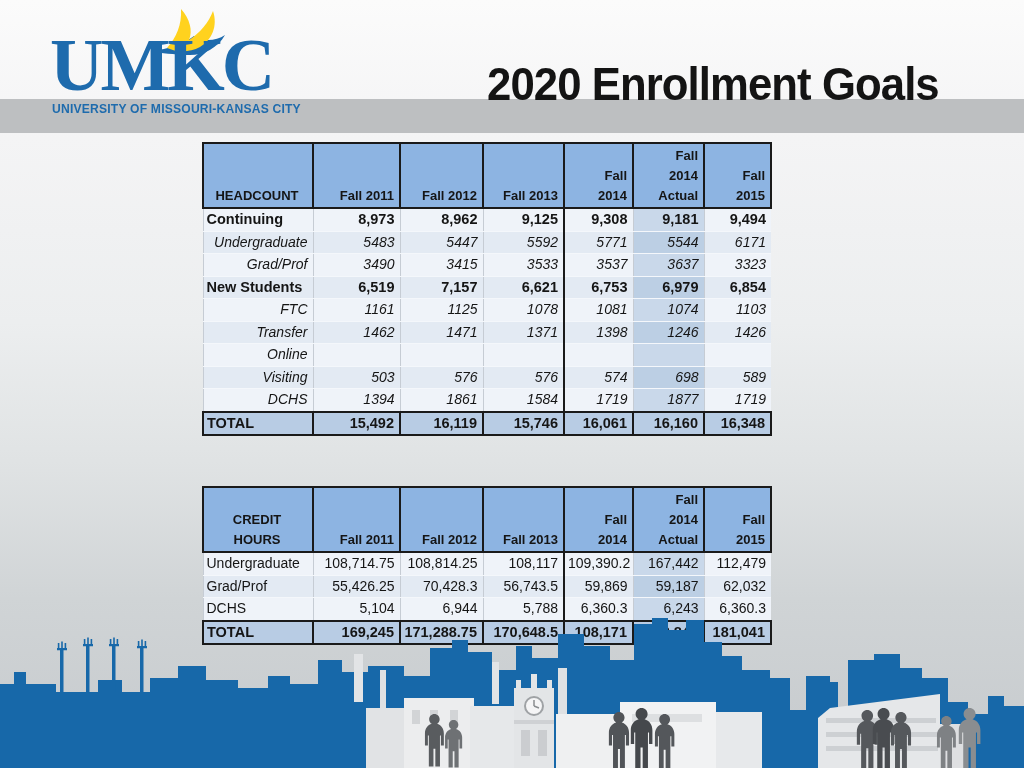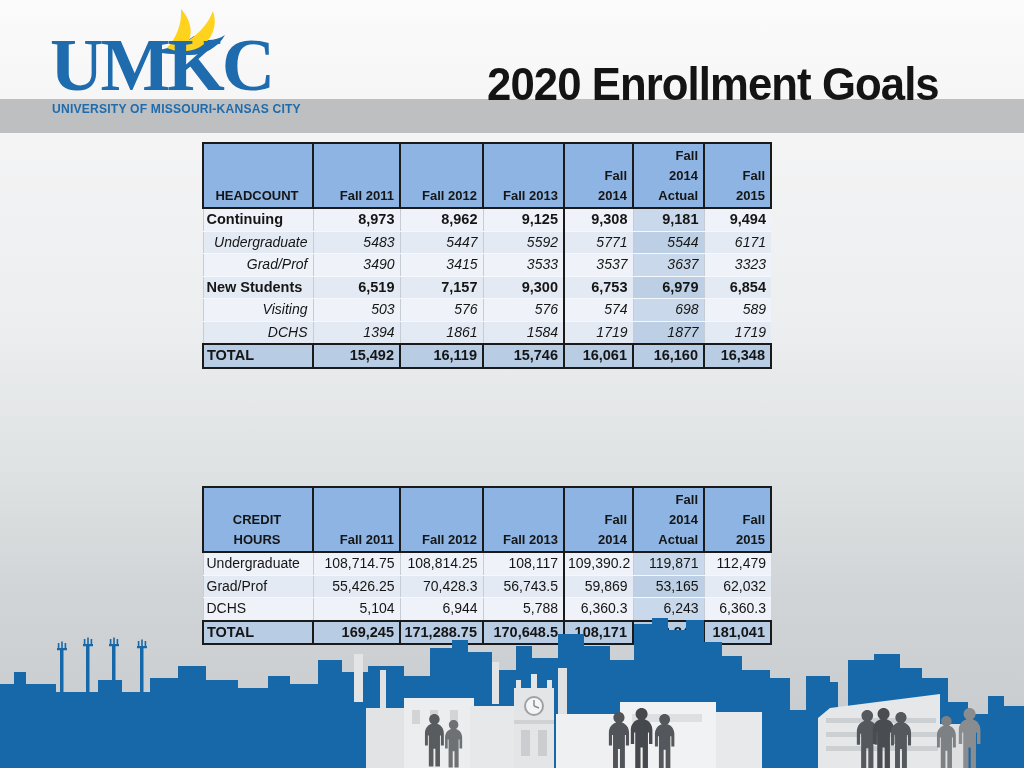--- a/index.html
+++ b/index.html
@@ -119,24 +119,51 @@
           <td>3415</td>
           <td>3533</td>
           <td>3537</td>
           <td>3637</td>
           <td>3323</td>
         </tr>
         <tr class="bold">
           <td>New Students</td>
           <td>6,519</td>
           <td>7,157</td>
-          <td>9,300</td>
+          <td>6,621</td>
           <td>6,753</td>
           <td>6,979</td>
           <td>6,854</td>
+        </tr>
+        <tr class="italic">
+          <td>FTC</td>
+          <td>1161</td>
+          <td>1125</td>
+          <td>1078</td>
+          <td>1081</td>
+          <td>1074</td>
+          <td>1103</td>
+        </tr>
+        <tr class="italic">
+          <td>Transfer</td>
+          <td>1462</td>
+          <td>1471</td>
+          <td>1371</td>
+          <td>1398</td>
+          <td>1246</td>
+          <td>1426</td>
+        </tr>
+        <tr class="italic">
+          <td>Online</td>
+          <td></td>
+          <td></td>
+          <td></td>
+          <td></td>
+          <td></td>
+          <td></td>
         </tr>
         <tr class="italic">
           <td>Visiting</td>
           <td>503</td>
           <td>576</td>
           <td>576</td>
           <td>574</td>
           <td>698</td>
           <td>589</td>
         </tr>
@@ -184,30 +211,30 @@
           <th>Fall 2015</th>
         </tr>
       </thead>
     <tbody>
         <tr class="regular">
           <td>Undergraduate</td>
           <td>108,714.75</td>
           <td>108,814.25</td>
           <td>108,117</td>
           <td>109,390.2</td>
-          <td>119,871</td>
+          <td>167,442</td>
           <td>112,479</td>
         </tr>
         <tr class="regular">
           <td>Grad/Prof</td>
           <td>55,426.25</td>
           <td>70,428.3</td>
           <td>56,743.5</td>
           <td>59,869</td>
-          <td>53,165</td>
+          <td>59,187</td>
           <td>62,032</td>
         </tr>
         <tr class="regular">
           <td>DCHS</td>
           <td>5,104</td>
           <td>6,944</td>
           <td>5,788</td>
           <td>6,360.3</td>
           <td>6,243</td>
           <td>6,360.3</td>

